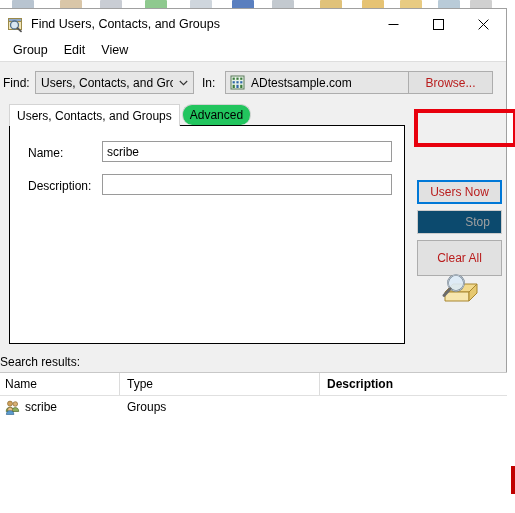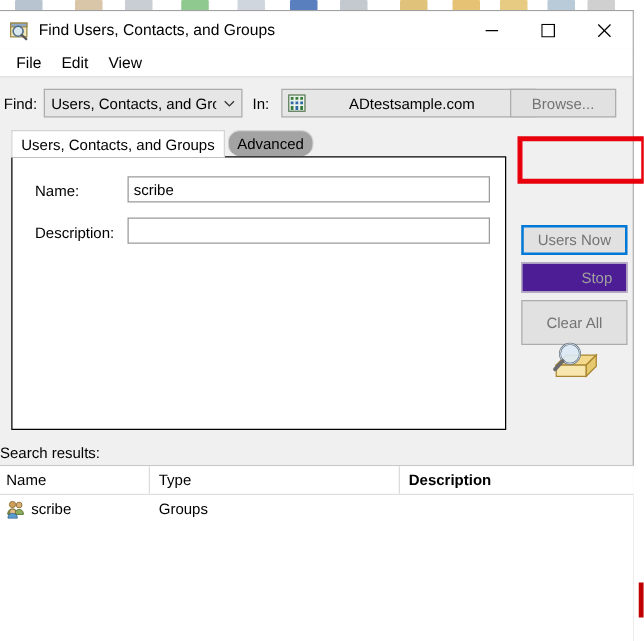--- a/index.html
+++ b/index.html
@@ -71,21 +71,21 @@
   
   #winbody {
     position: relative;
     background: #f0f0f0;
     height: 451px;
     border-top: 1px solid #dedede;
   }
 
   
   #findrow {
-    position: absolute; left: 0; top: 9px; right: 0; height: 24px; text-align: center;
+    position: absolute; left: 0; top: 9px; right: 0; height: 24px;
   }
   .lbl {
     position: absolute;
     font-size: 12px; color: #000; font-family: "Liberation Sans", sans-serif;
     white-space: nowrap;
   }
   .combo {
     position: absolute;
     background: #e6e6e6;
     border: 1px solid #adadad;
@@ -98,25 +98,25 @@
   .combo .ctext { flex: 1; padding-left: 5px; overflow: hidden; white-space: nowrap; }
   .combo .carrow {
     width: 20px; display: flex; align-items: center; justify-content: center;
   }
   .btn {
     position: absolute;
     background: #e1e1e1;
     border: 1px solid #adadad;
     box-sizing: border-box;
     display: flex; align-items: center; justify-content: center;
-    font-size: 12px; color: #737373;
-    cursor: default;
-    font-family: "Liberation Sans", sans-serif;
-  }
-  .btn.disabled { color: #a0a0a0; background: #4c1d95; border-color: #cccccc; padding-left: 36px; }
+    font-size: 12px; color: #b91c1c;
+    cursor: default;
+    font-family: "Liberation Sans", sans-serif;
+  }
+  .btn.disabled { color: #a0a0a0; background: #0c4a6e; border-color: #cccccc; padding-left: 36px; }
   .btn.focused {
     border: 2px solid #0078d7;
     background: #e1e1e1;
   }
 
   
   #tabcontrol {
     position: absolute; left: 10px; top: 42px;
     width: 396px; height: 240px;
   }
@@ -131,21 +131,21 @@
     font-size: 12px; color: #000;
     cursor: default;
     font-family: "Liberation Sans", sans-serif;
   }
   .tab.active {
     background: #ffffff;
     border-color: #d4d4d4;
     position: relative; z-index: 2;
     height: 22px;
   }
-  .tab.inactive { margin-left: 2px; background: #a3a3a3; border-radius: 10px; }
+  .tab.inactive { margin-left: 2px; background: #22c55e; border-radius: 10px; }
   #tabpanel {
     position: absolute; left: 0; top: 21px; right: 0; bottom: 0;
     background: #ffffff;
     border: 1px solid #000000;
     box-sizing: border-box;
   }
   .field-input {
     position: absolute;
     background: #ffffff;
     border: 1px solid #9a9a9a;
@@ -263,21 +263,21 @@
       <div class="winbtn close">
         <svg width="11" height="11" viewBox="0 0 11 11">
             <line x1="0.6" y1="0.6" x2="10.4" y2="10.4" stroke="#000" stroke-width="1"></line>
             <line x1="10.4" y1="0.6" x2="0.6" y2="10.4" stroke="#000" stroke-width="1"></line>
           </svg>
       </div>
     </div>
   </div>
 
   <div id="menubar">
-    <div class="menuitem">File</div>
+    <div class="menuitem">Group</div>
     <div class="menuitem">Edit</div>
     <div class="menuitem">View</div>
   </div>
 
   <div id="winbody">
 
     <div id="findrow">
       <div class="lbl" style="left:4px; top:5px;">Find:</div>
       <div class="combo" style="left:36px; top:0px; width:159px;">
         <div class="ctext">Users, Contacts, and Groups</div>

